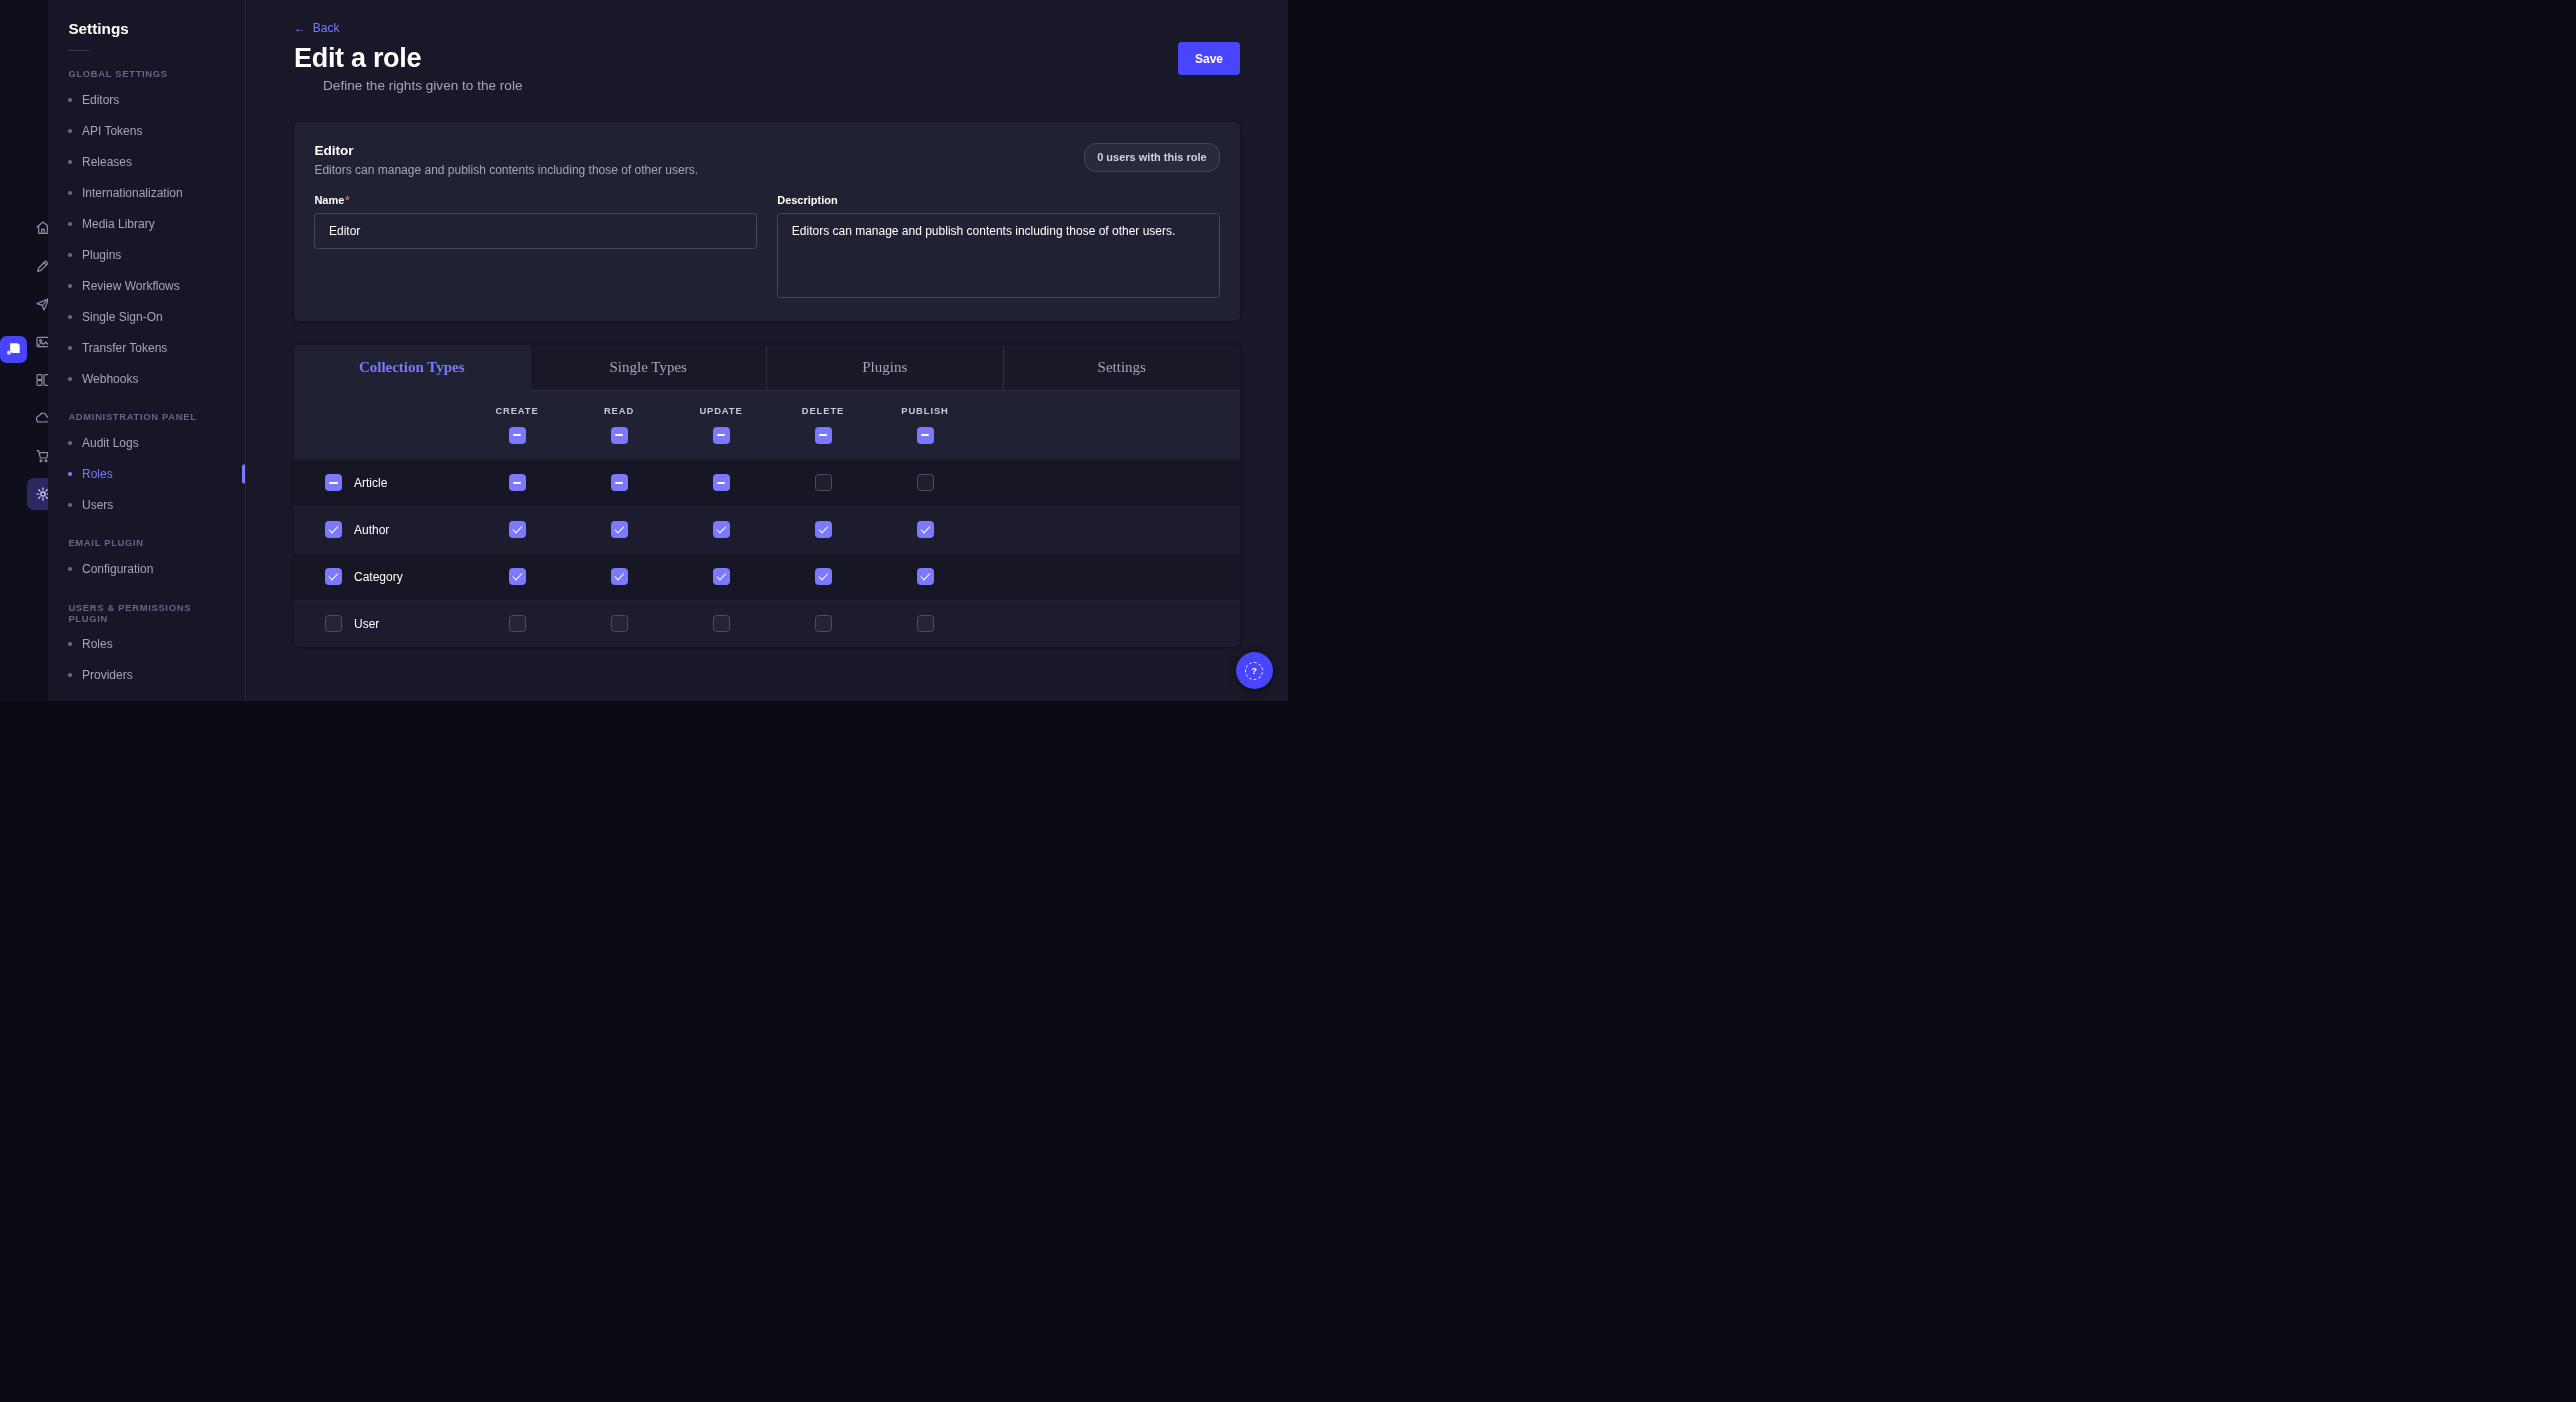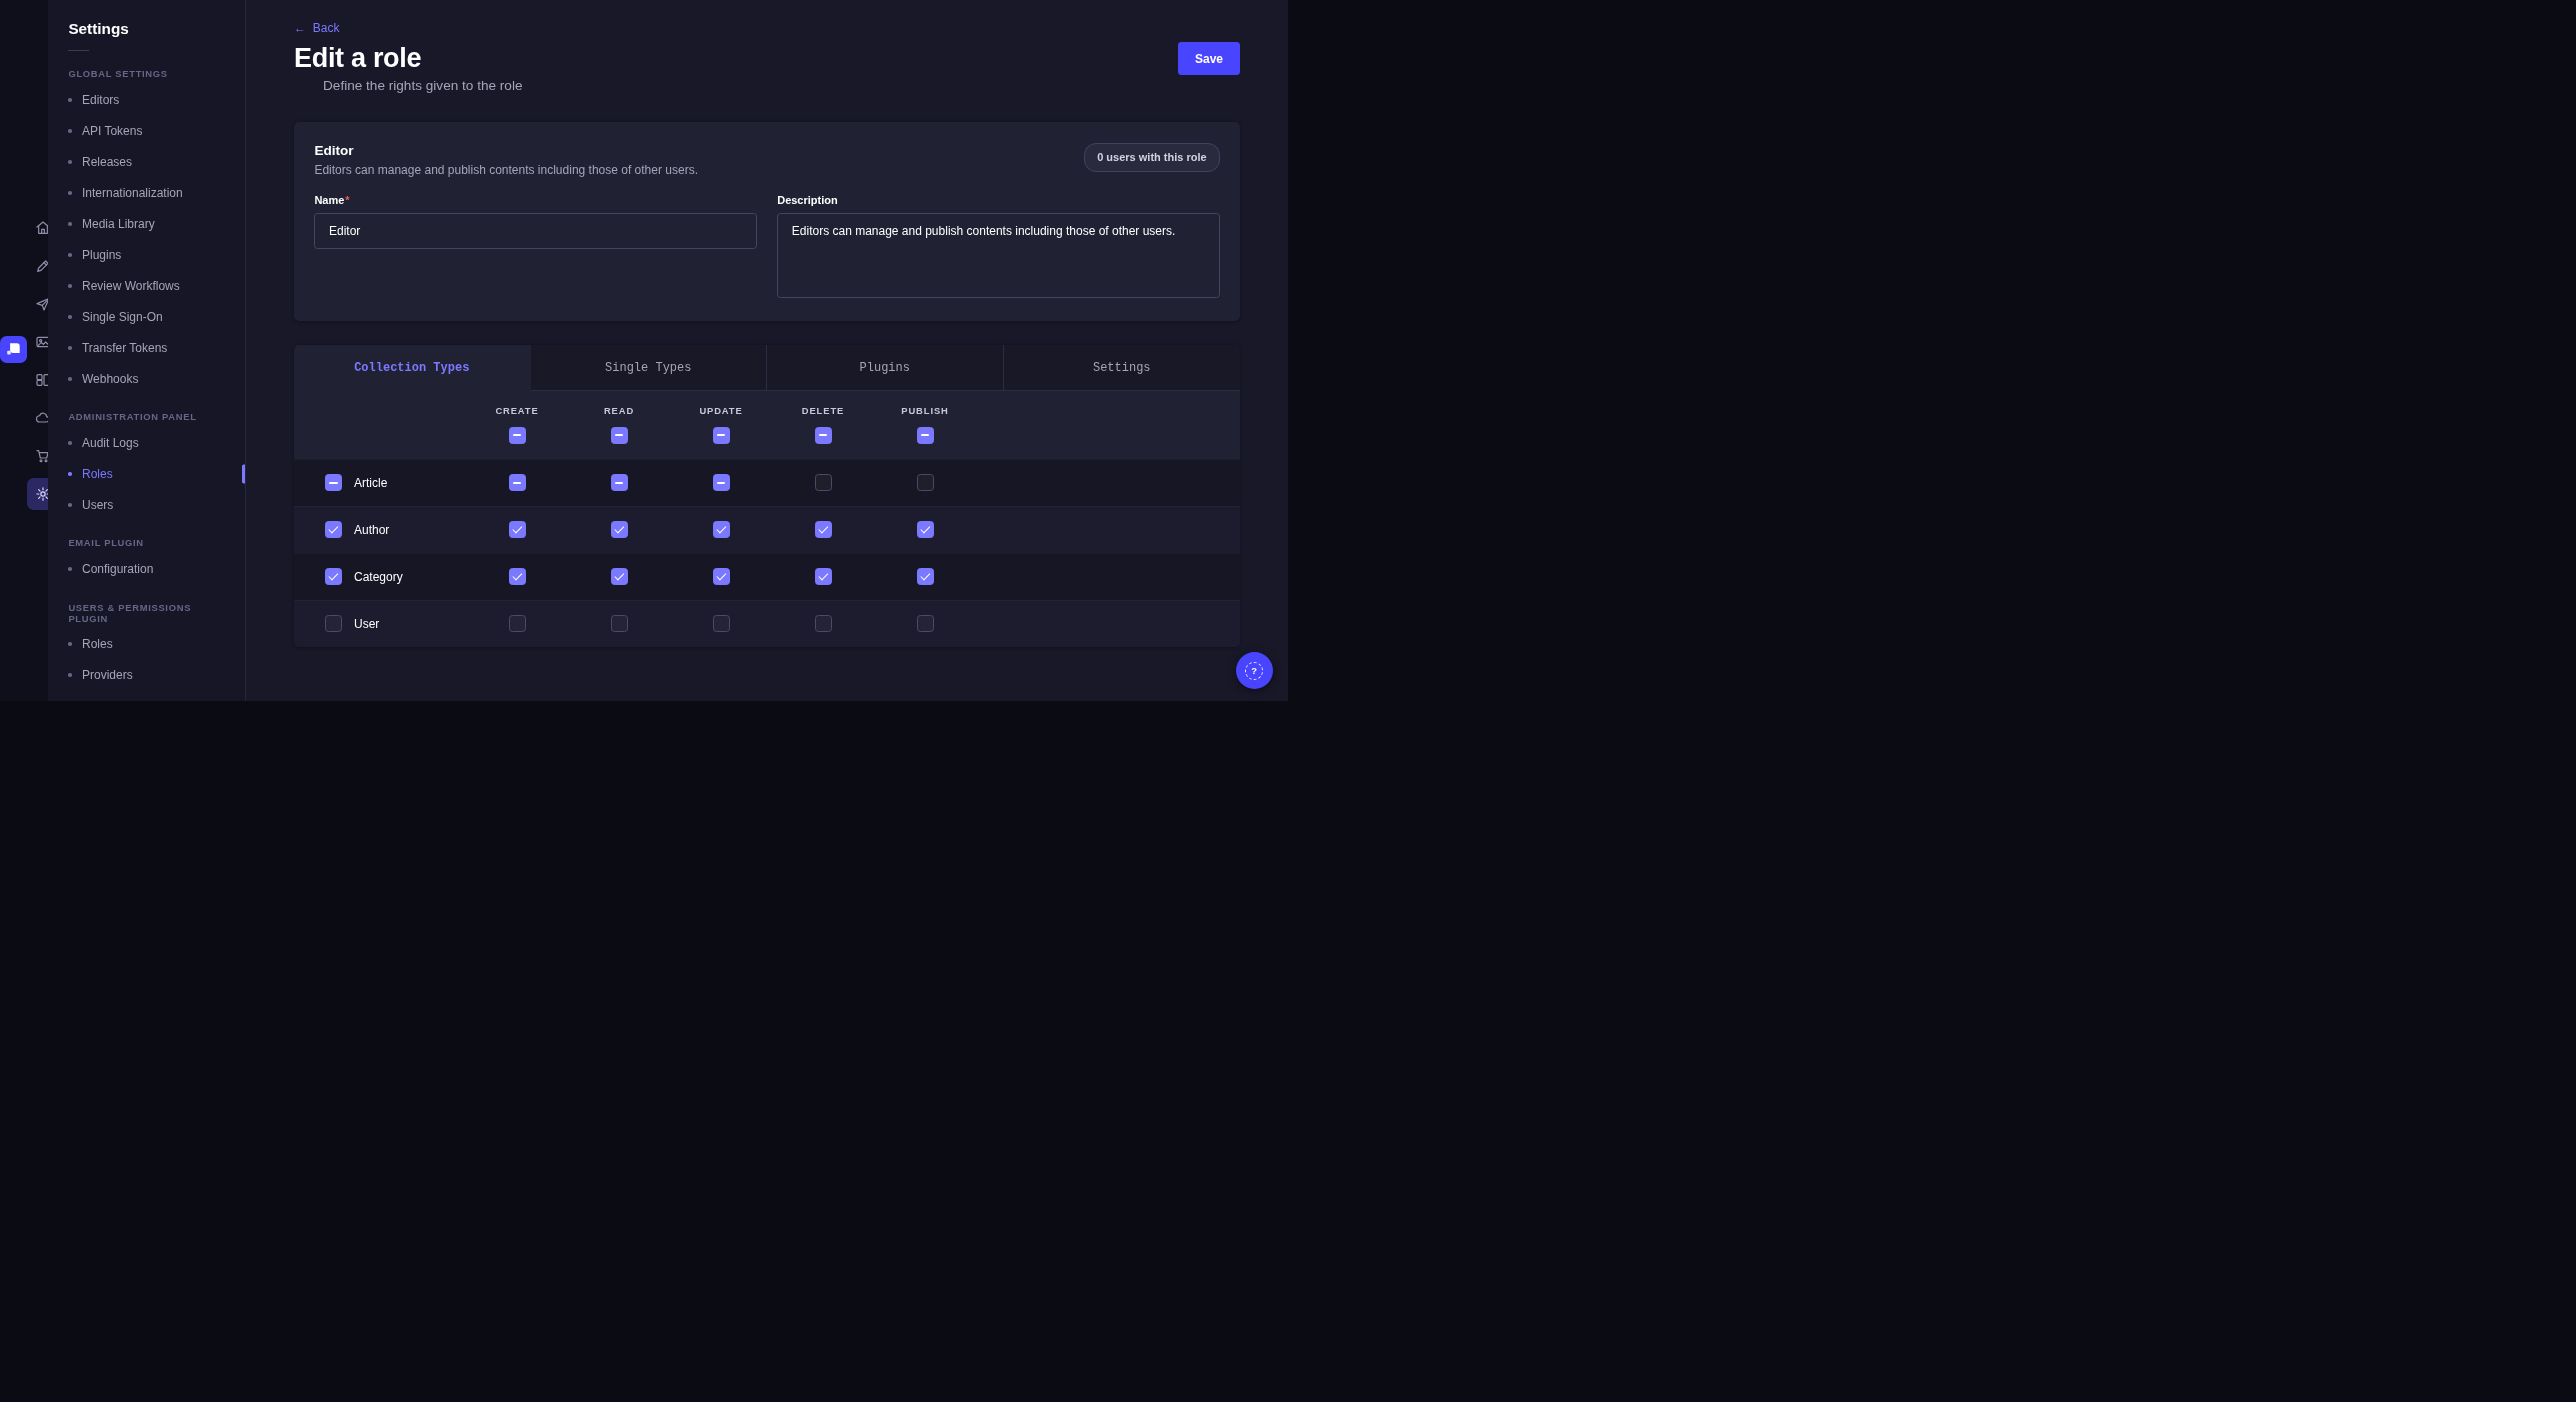--- a/index.html
+++ b/index.html
@@ -45,21 +45,21 @@
   .users-badge { background:#2a2a3f; border:0.9px solid #42425f; color:#d2d2e0; font-size:11px; font-weight:600; padding:7.7px 12px; border-radius:12px; cursor:pointer; font-family:inherit; }
   .form-grid { margin-top:17px; display:grid; grid-template-columns:1fr 1fr; gap:20.4px; }
   .field-label { display:block; font-size:11px; font-weight:700; color:#ffffff; margin-bottom:6.8px; }
   .required { color:#ee5e52; margin-left:0.9px; }
   .text-input { width:100%; height:36px; background:#212134; border:0.9px solid #45455f; border-radius:3.4px; color:#ffffff; font-size:12px; padding:0 13.6px; font-family:inherit; }
   .text-area { width:100%; height:85px; background:#212134; border:0.9px solid #45455f; border-radius:3.4px; color:#ffffff; font-size:12px; padding:9.4px 13.6px; resize:none; line-height:1.45; font-family:inherit; }
 
   
   .perm-card { margin-top:24px; overflow:hidden; padding:0; }
   .tabs { display:grid; grid-template-columns:repeat(4,1fr); background:#181826; }
-  .tab { height:46px; display:flex; align-items:center; justify-content:center; font-size:12px; color:#a5a5ba; border-right:0.9px solid #2c2c44; border-bottom:0.9px solid #2c2c44; cursor:pointer; background:transparent; border-top:none; border-left:none; font-family:Liberation Mono, monospace; }
+  .tab { height:46px; display:flex; align-items:center; justify-content:center; font-size:15px; color:#a5a5ba; border-right:0.9px solid #2c2c44; border-bottom:0.9px solid #2c2c44; cursor:pointer; background:transparent; border-top:none; border-left:none; font-family:Liberation Serif, serif; }
   .tab:last-child { border-right:none; }
   .tab.active { background:#212134; color:#7b79ff; font-weight:600; border-bottom:0.9px solid transparent; border-right:0.9px solid transparent; }
 
   .perm-grid { display:grid; grid-template-columns:172px repeat(5,102px) 1fr; align-items:center; }
   .perm-head { padding:13.6px 0 15.3px; background:#212134; }
   .col-head { display:flex; flex-direction:column; align-items:center; gap:11px; }
   .col-label { font-size:9.4px; font-weight:700; letter-spacing:0.9px; color:#c8c8d8; }
   .prow { height:47px; border-top:0.9px solid rgba(255,255,255,0.03); }
   .prow:nth-child(odd) { background:#161624; }
   .prow:nth-child(even) { background:#1c1c2e; }

